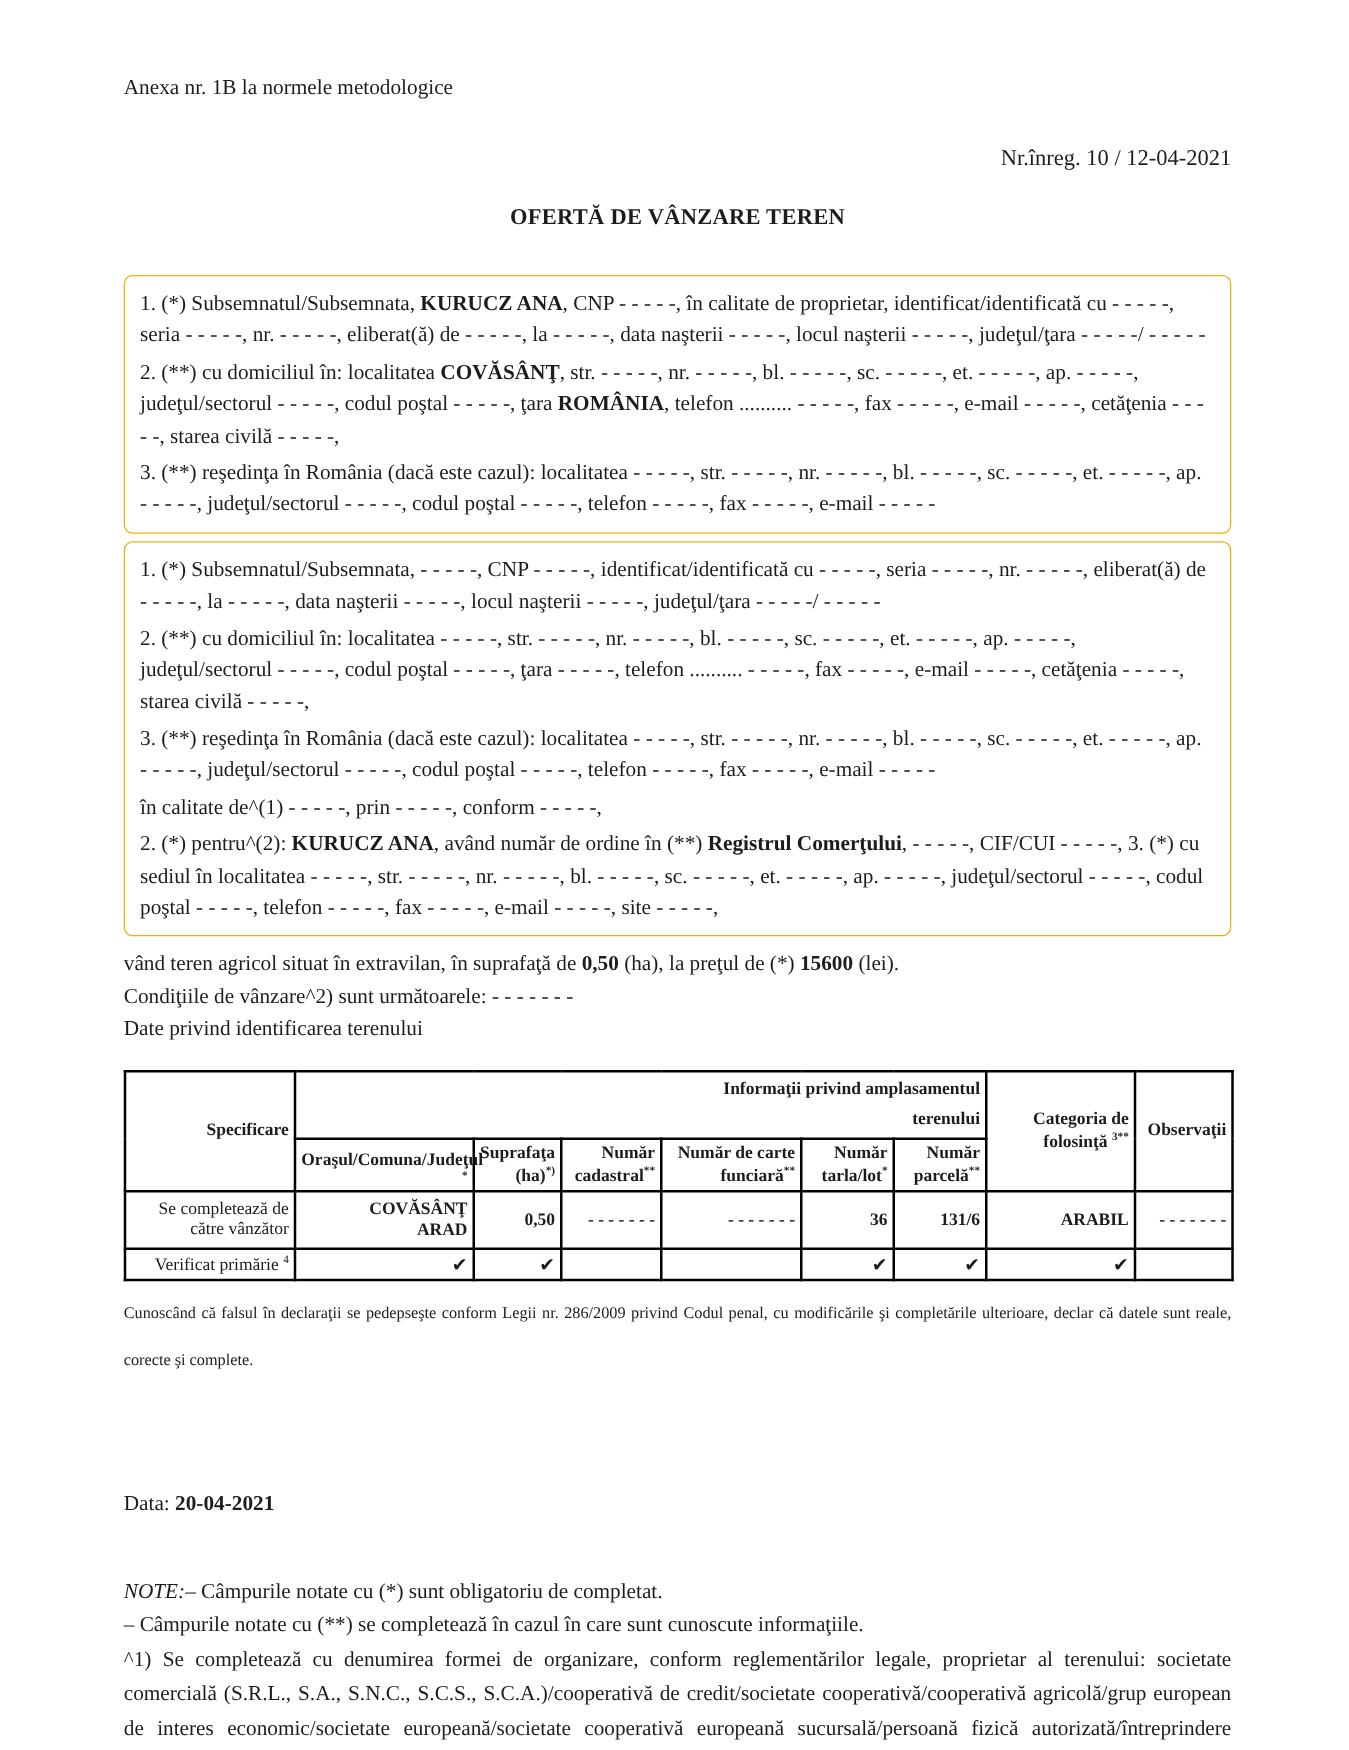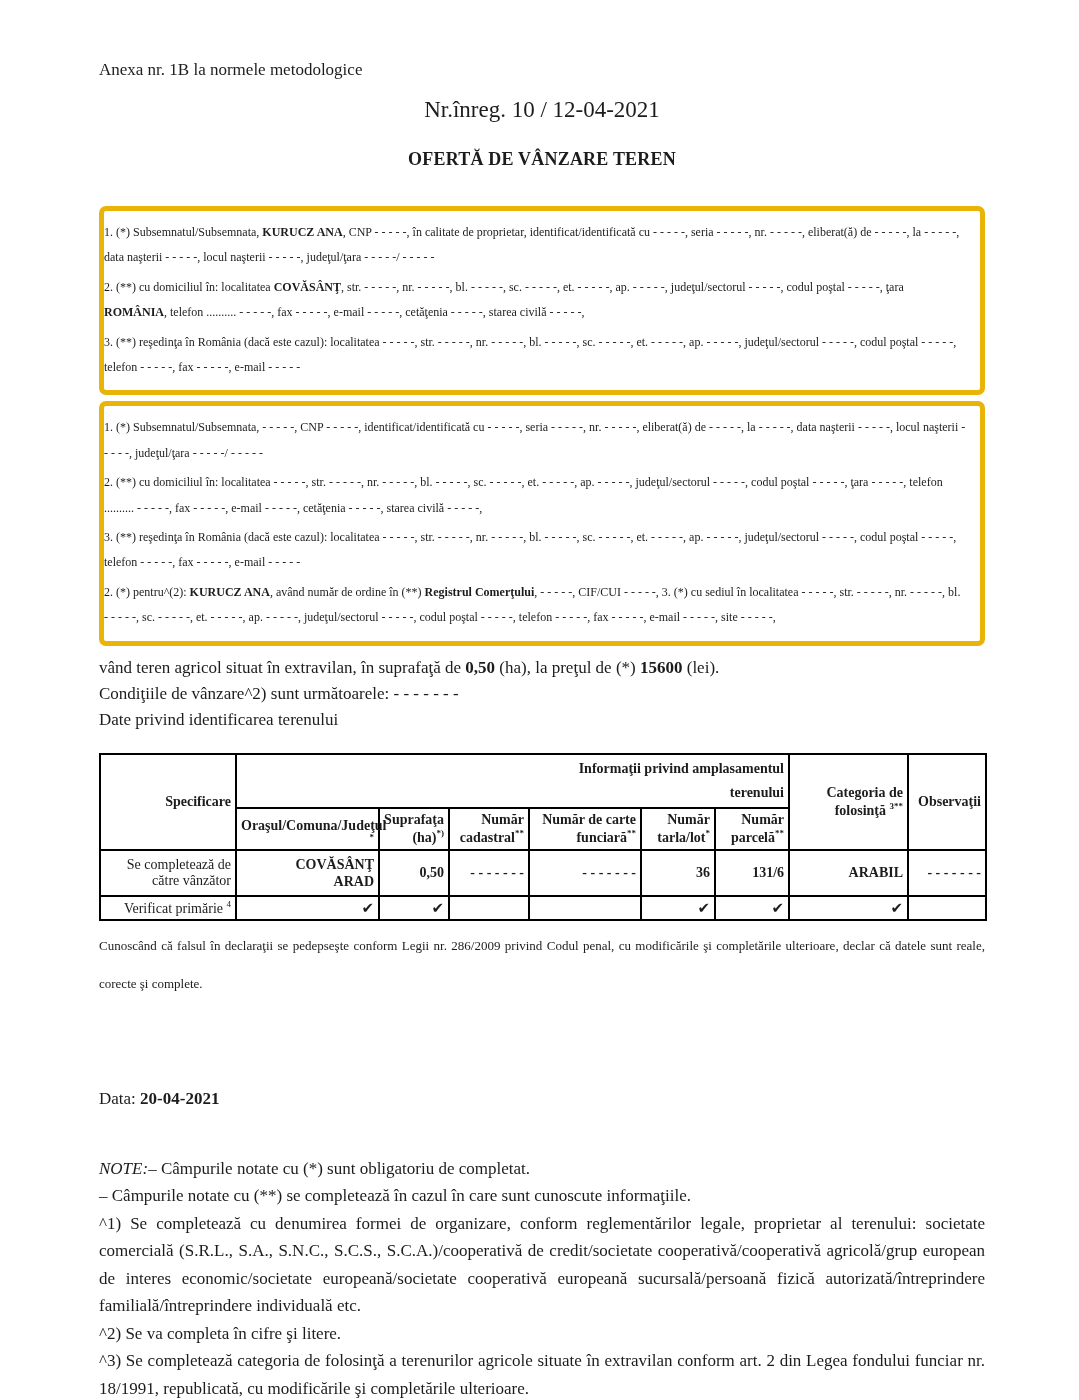--- a/index.html
+++ b/index.html
@@ -6,28 +6,28 @@
   html, body {
     width: 1079px; height: 1400px;
     background: #ffffff;
     overflow: hidden;
     font-family: "Liberation Serif", "DejaVu Serif", serif;
     color: #1c1c1c;
   }
   .content { width: 886px; margin-left: 99px; }
 
   .annex { padding-top: 60px; font-size: 17px; }
-  .reg   { margin-top: 17px; font-size: 23px; text-align: center; }
+  .reg   { margin-top: 36px; font-size: 18px; text-align: right; }
   .title { margin-top: 26px; font-size: 18px; font-weight: bold; text-align: center; letter-spacing: .2px; }
 
   .box {
-    border: 5px solid #eab308;
+    border: 1px solid #eab308;
     border-radius: 7px;
-    padding: 9px 14px 10px 0;
-    font-size: 12px;
+    padding: 9px 14px 10px 12px;
+    font-size: 17px;
     line-height: 25.4px;
   }
   .box-first { margin-top: 36px; }
   .box-second { margin-top: 6px; }
   .box p + p { margin-top: 4px; }
 
   .line { font-size: 17px; line-height: 26px; }
   .sale-line { margin-top: 9px; }
 
   table.land {
@@ -80,20 +80,21 @@
   <div class="box box-first">
     <p><span>1. (*) Subsemnatul/Subsemnata, </span><b>KURUCZ ANA</b><span>, CNP - - - - -, în calitate de proprietar, identificat/identificată cu - - - - -, seria - - - - -, nr. - - - - -, eliberat(ă) de - - - - -, la - - - - -, data naşterii - - - - -, locul naşterii - - - - -, judeţul/ţara - - - - -/ - - - - -</span></p>
     <p><span>2. (**) cu domiciliul în: localitatea </span><b>COVĂSÂNŢ</b><span>, str. - - - - -, nr. - - - - -, bl. - - - - -, sc. - - - - -, et. - - - - -, ap. - - - - -, judeţul/sectorul - - - - -, codul poştal - - - - -, ţara </span><b>ROMÂNIA</b><span>, telefon .......... - - - - -, fax - - - - -, e-mail - - - - -, cetăţenia - - - - -, starea civilă - - - - -,</span></p>
     <p>3. (**) reşedinţa în România (dacă este cazul): localitatea - - - - -, str. - - - - -, nr. - - - - -, bl. - - - - -, sc. - - - - -, et. - - - - -, ap. - - - - -, judeţul/sectorul - - - - -, codul poştal - - - - -, telefon - - - - -, fax - - - - -, e-mail - - - - -</p>
   </div>
 
   <div class="box box-second">
     <p>1. (*) Subsemnatul/Subsemnata, - - - - -, CNP - - - - -, identificat/identificată cu - - - - -, seria - - - - -, nr. - - - - -, eliberat(ă) de - - - - -, la - - - - -, data naşterii - - - - -, locul naşterii - - - - -, judeţul/ţara - - - - -/ - - - - -</p>
     <p>2. (**) cu domiciliul în: localitatea - - - - -, str. - - - - -, nr. - - - - -, bl. - - - - -, sc. - - - - -, et. - - - - -, ap. - - - - -, judeţul/sectorul - - - - -, codul poştal - - - - -, ţara - - - - -, telefon .......... - - - - -, fax - - - - -, e-mail - - - - -, cetăţenia - - - - -, starea civilă - - - - -,</p>
     <p>3. (**) reşedinţa în România (dacă este cazul): localitatea - - - - -, str. - - - - -, nr. - - - - -, bl. - - - - -, sc. - - - - -, et. - - - - -, ap. - - - - -, judeţul/sectorul - - - - -, codul poştal - - - - -, telefon - - - - -, fax - - - - -, e-mail - - - - -</p>
+    <p>în calitate de^(1) - - - - -, prin - - - - -, conform - - - - -,</p>
     <p><span>2. (*) pentru^(2): </span><b>KURUCZ ANA</b><span>, având număr de ordine în (**) </span><b>Registrul Comerţului</b><span>, - - - - -, CIF/CUI - - - - -, 3. (*) cu sediul în localitatea - - - - -, str. - - - - -, nr. - - - - -, bl. - - - - -, sc. - - - - -, et. - - - - -, ap. - - - - -, judeţul/sectorul - - - - -, codul poştal - - - - -, telefon - - - - -, fax - - - - -, e-mail - - - - -, site - - - - -,</span></p>
   </div>
 
   <p class="line sale-line"><span>vând teren agricol situat în extravilan, în suprafaţă de </span><b>0,50</b><span> (ha), la preţul de (*) </span><b>15600</b><span> (lei).</span></p>
   <p class="line">Condiţiile de vânzare^2) sunt următoarele: - - - - - - -</p>
   <p class="line">Date privind identificarea terenului</p>
 
   <table class="land">
     <colgroup>
       <col style="width:136px">

